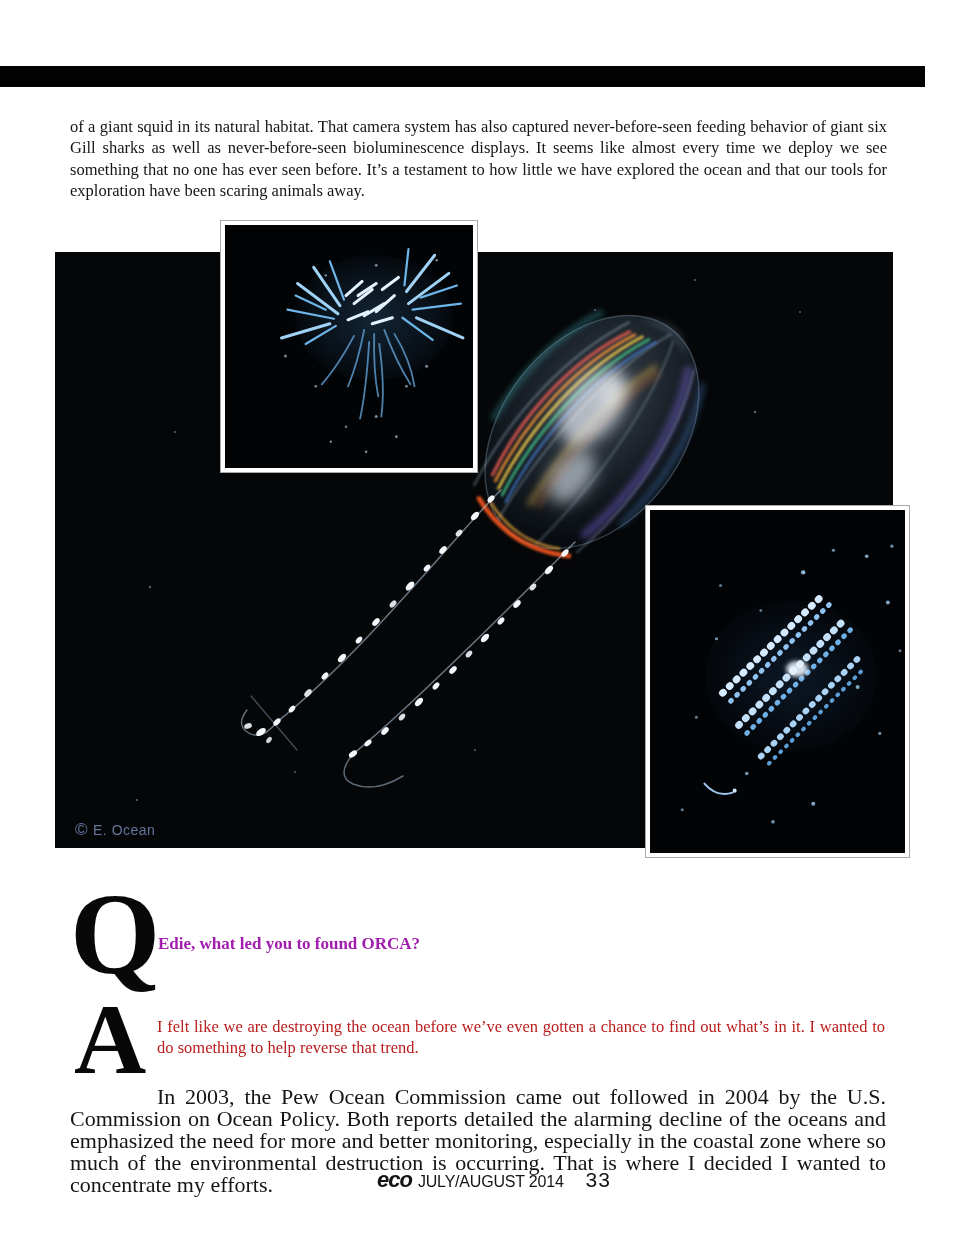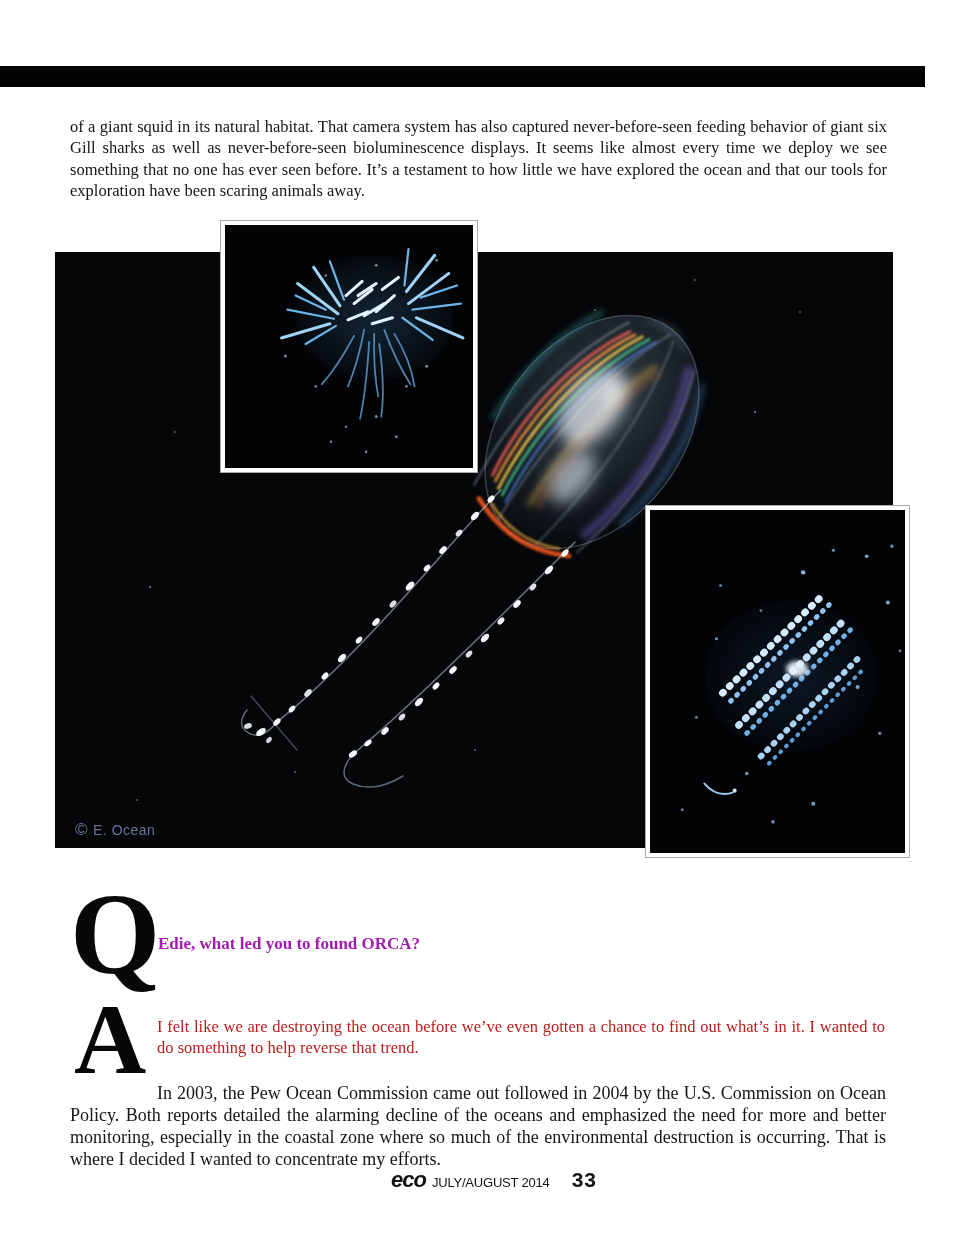--- a/index.html
+++ b/index.html
@@ -19,28 +19,28 @@
   .inset-right{left:645px;top:505px;width:265px;height:353px;}
   .inset-img{width:100%;height:100%;background:#020305;position:relative;overflow:hidden;}
   .inset-img svg{display:block;width:100%;height:100%;}
   
   .dropcap{position:absolute;font-family:"Liberation Serif",serif;font-weight:bold;color:#080808;line-height:1;}
   .q-cap{left:70px;top:876px;font-size:116px;}
   .a-cap{left:74px;top:990px;font-size:100px;}
   .question{position:absolute;left:158px;top:934px;font-size:17px;font-weight:bold;color:#a21caf;}
   .answer-p1{position:absolute;left:157px;top:999px;width:728px;font-size:16.5px;line-height:21.5px;
              text-align:justify;color:#b91c1c;}
-  .answer-p2{position:absolute;left:70px;top:1064px;width:816px;font-size:18px;line-height:22px;
+  .answer-p2{position:absolute;left:70px;top:1064px;width:816px;font-size:22px;line-height:22px;
              text-align:justify;text-indent:87px;color:#151515;}
   
   .footer{position:absolute;left:55px;top:1167px;width:878px;display:flex;justify-content:center;
           align-items:baseline;font-family:"Liberation Sans",sans-serif;color:#141414;}
   .eco{font-weight:bold;font-style:italic;font-size:22px;letter-spacing:-1px;margin-right:6px;}
-  .issue{font-size:13px;letter-spacing:-0.2px;}
-  .pagenum{font-weight:bold;font-size:21px;margin-left:22px;letter-spacing:1px;}
+  .issue{font-size:16px;letter-spacing:-0.2px;}
+  .pagenum{font-weight:normal;font-size:21px;margin-left:22px;letter-spacing:1px;}
 </style>
 </head>
 <body>
 
 <div class="page">
 
   <div class="topbar"></div>
 
   <p class="intro">of a giant squid in its natural habitat.  That camera system has also captured never-before-seen feeding behavior of giant six Gill sharks as well as never-before-seen bioluminescence displays.  It seems like almost every time we deploy we see something that no one has ever seen before.  It’s a testament to how little we have explored the ocean and that our tools for exploration have been scaring animals away.</p>
 

